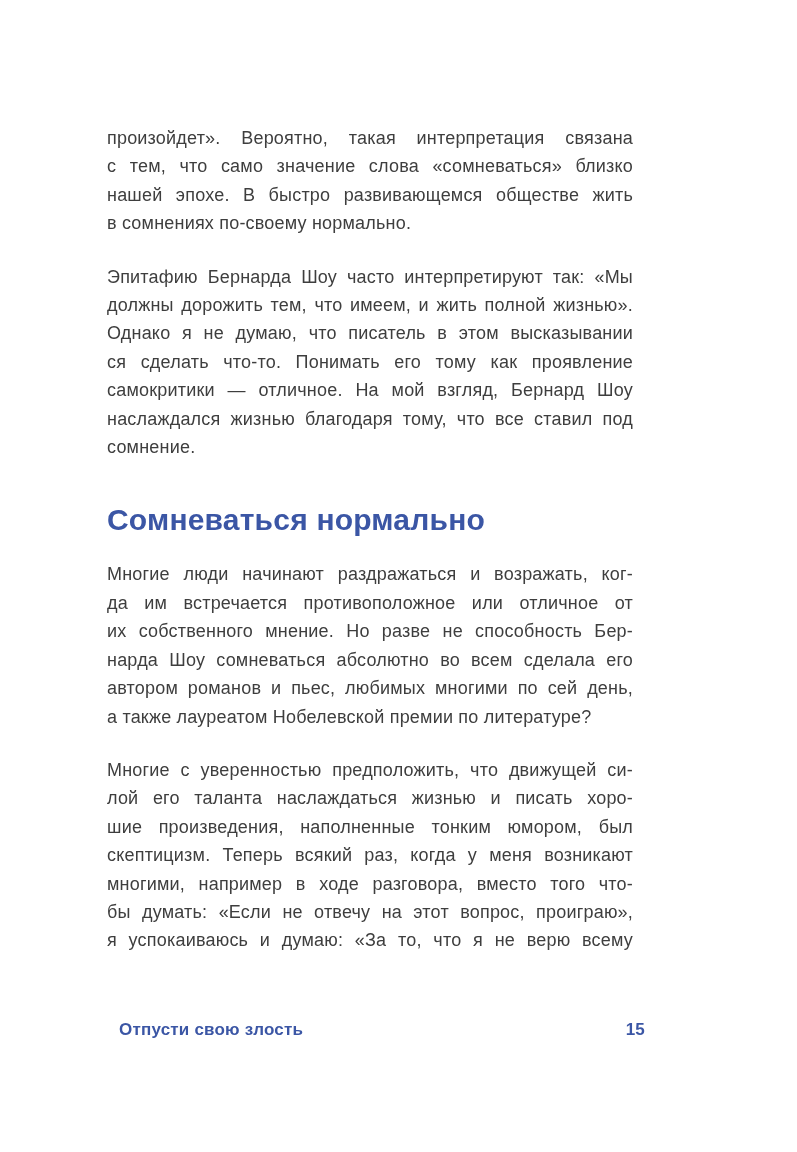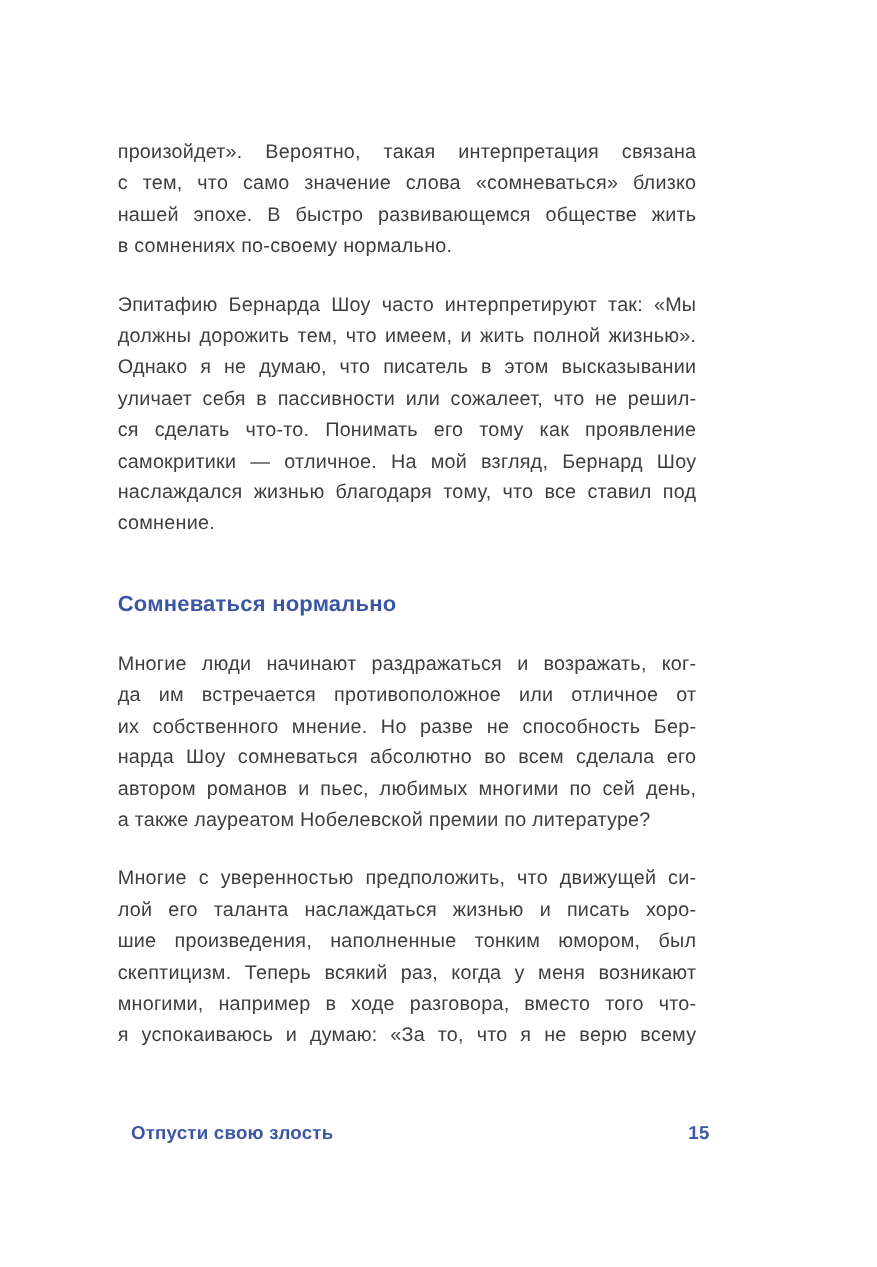--- a/index.html
+++ b/index.html
@@ -35,21 +35,21 @@
     text-align: justify;
     text-align-last: justify;
     white-space: normal;
   }
   .line.last {
     text-align-last: left;
   }
   .heading {
     margin: 43px 0 24px 0;
     color: var(--accent, #3b56a5);
-    font-size: 20px;
+    font-size: 30px;
     line-height: 32px;
     font-weight: bold;
     letter-spacing: 0.2px;
   }
   .footer {
     position: absolute;
     left: 119px;
     top: 1020px;
     width: 526px;
     display: flex;
@@ -73,21 +73,20 @@
         <div class="paragraph">
           <div class="line">произойдет». Вероятно, такая интерпретация связана</div>
           <div class="line">с тем, что само значение слова «сомневаться» близко</div>
           <div class="line">нашей эпохе. В быстро развивающемся обществе жить</div>
           <div class="line last">в сомнениях по-своему нормально.</div>
         </div>
         <div class="paragraph">
           <div class="line">Эпитафию Бернарда Шоу часто интерпретируют так: «Мы</div>
           <div class="line">должны дорожить тем, что имеем, и жить полной жизнью».</div>
           <div class="line">Однако я не думаю, что писатель в этом высказывании</div>
-          <div class="line">уличает себя в пассивности или сожалеет, что не решил-</div>
           <div class="line">ся сделать что-то. Понимать его тому как проявление</div>
           <div class="line">самокритики — отличное. На мой взгляд, Бернард Шоу</div>
           <div class="line">наслаждался жизнью благодаря тому, что все ставил под</div>
           <div class="line last">сомнение.</div>
         </div>
       </section>
     <h2 class="heading">Сомневаться нормально</h2>
     <section id="section-paragraphs">
         <div class="paragraph">
           <div class="line">Многие люди начинают раздражаться и возражать, ког-</div>
@@ -96,20 +95,21 @@
           <div class="line">нарда Шоу сомневаться абсолютно во всем сделала его</div>
           <div class="line">автором романов и пьес, любимых многими по сей день,</div>
           <div class="line last">а также лауреатом Нобелевской премии по литературе?</div>
         </div>
         <div class="paragraph">
           <div class="line">Многие с уверенностью предположить, что движущей си-</div>
           <div class="line">лой его таланта наслаждаться жизнью и писать хоро-</div>
           <div class="line">шие произведения, наполненные тонким юмором, был</div>
           <div class="line">скептицизм. Теперь всякий раз, когда у меня возникают</div>
           <div class="line">многими, например в ходе разговора, вместо того что-</div>
+          <div class="line">бы думать: «Если не отвечу на этот вопрос, проиграю»,</div>
           <div class="line">я успокаиваюсь и думаю: «За то, что я не верю всему</div>
         </div>
       </section>
   </main>
   <footer class="footer">
     <span class="book-title">Отпусти свою злость</span>
     <span class="page-number">15</span>
   </footer>
 </div>
 

